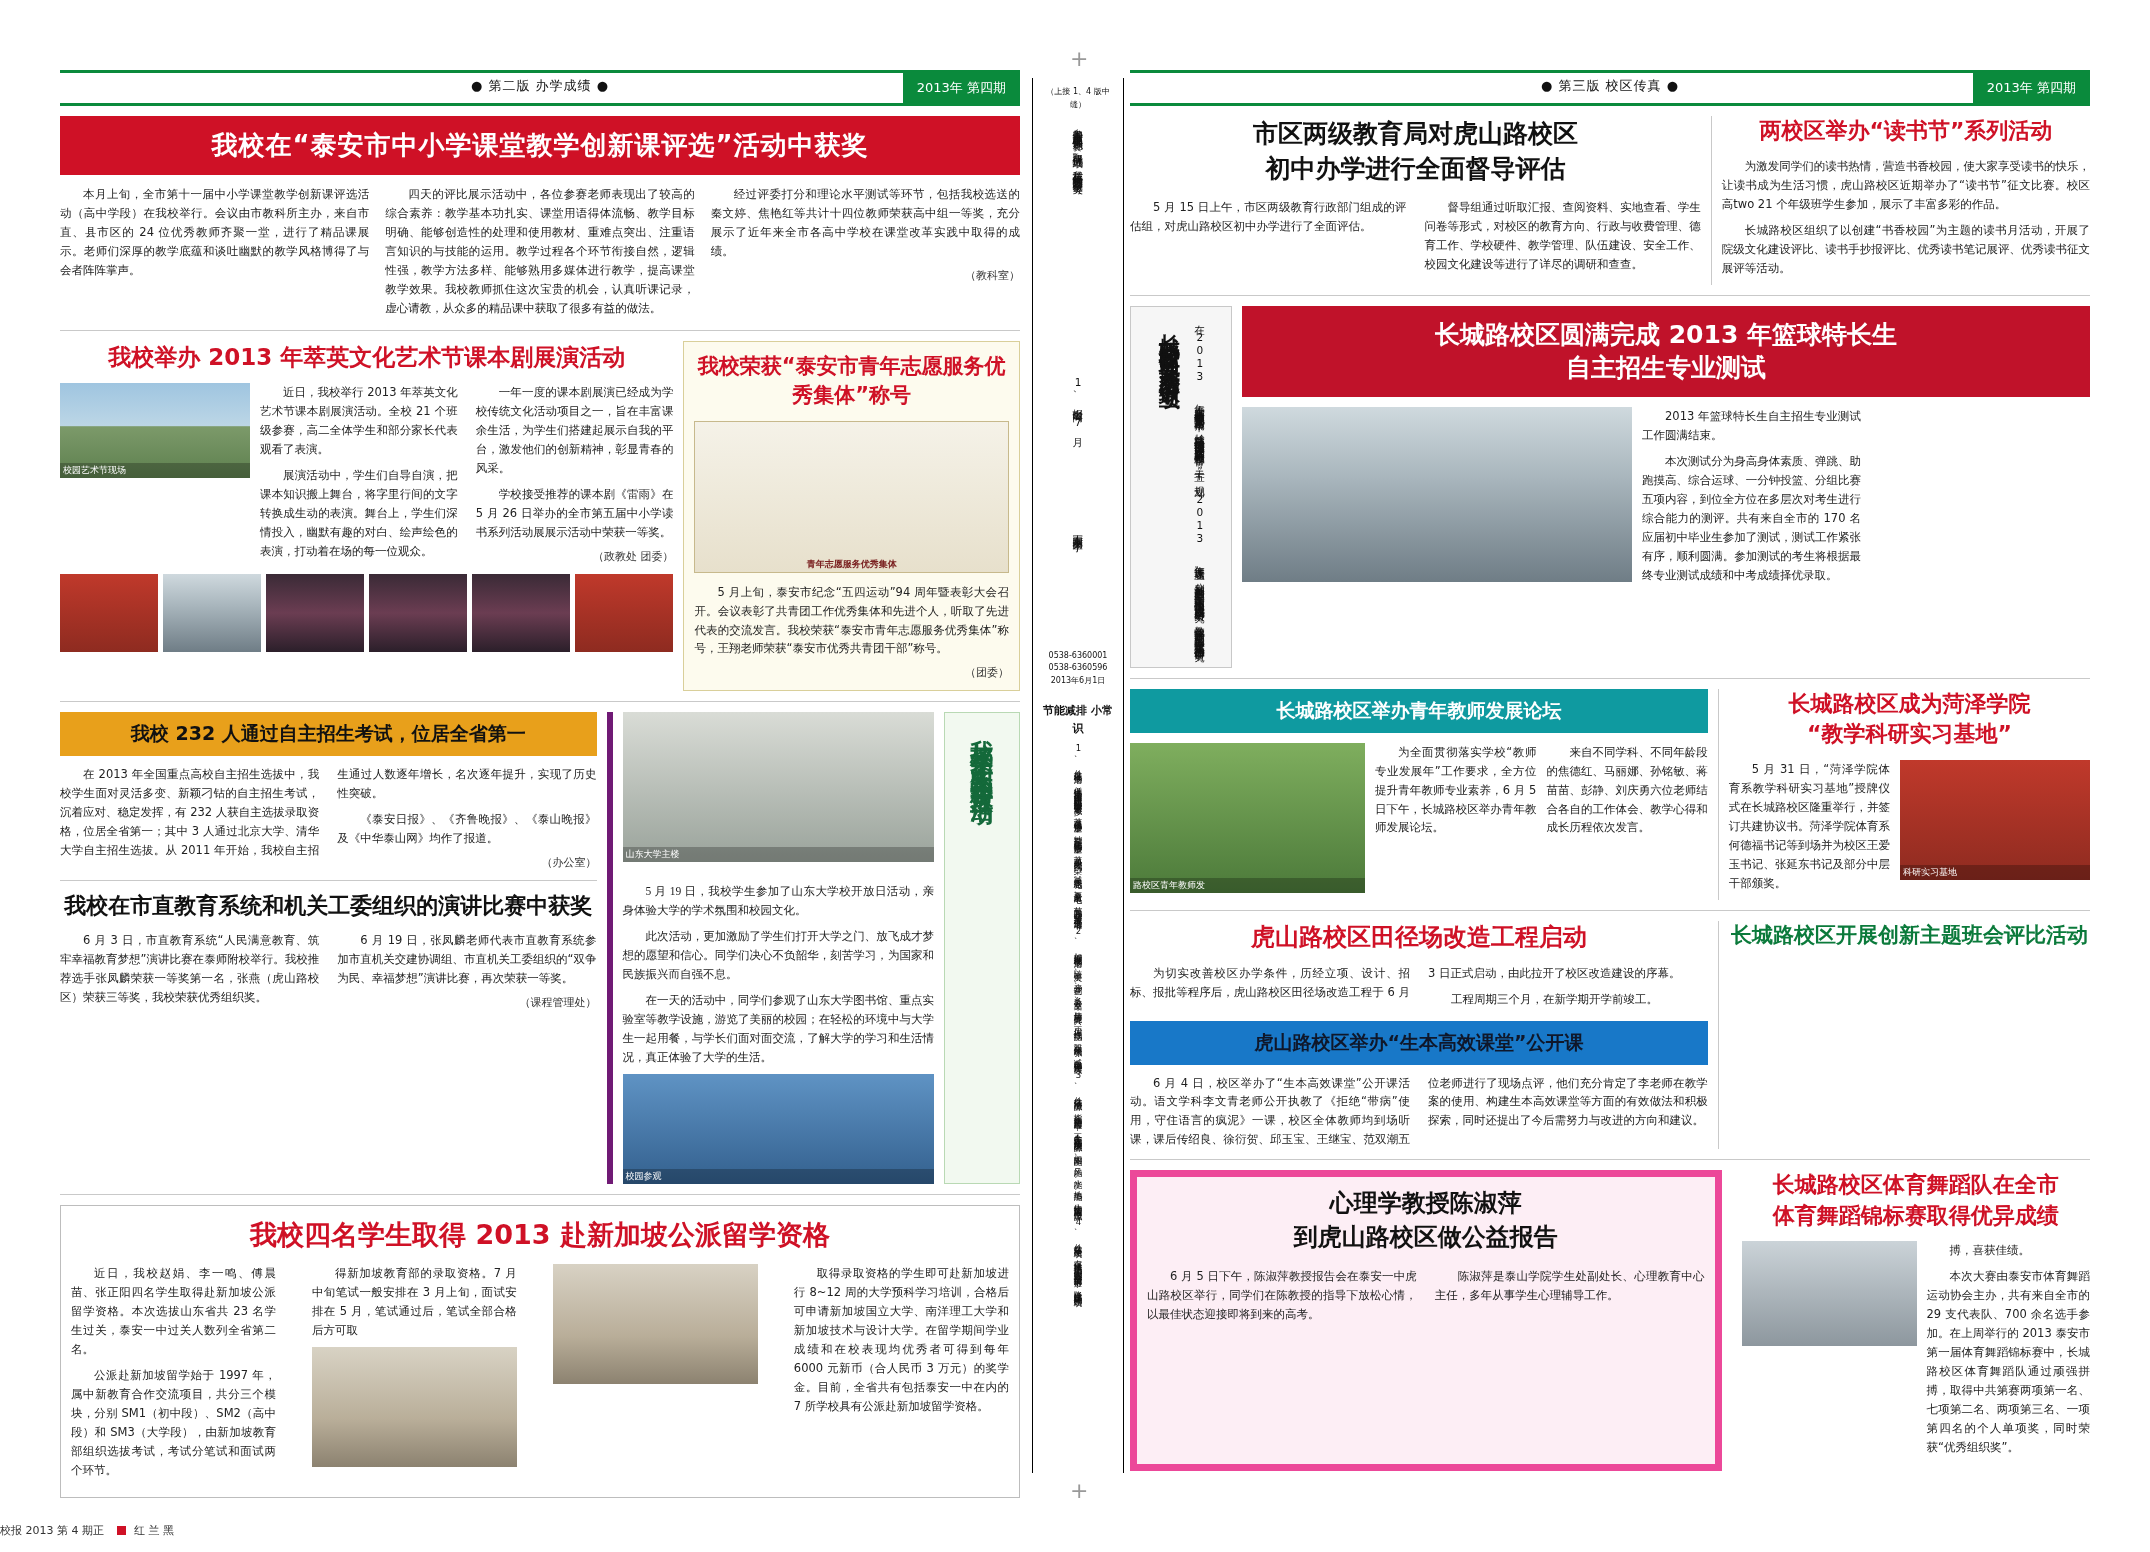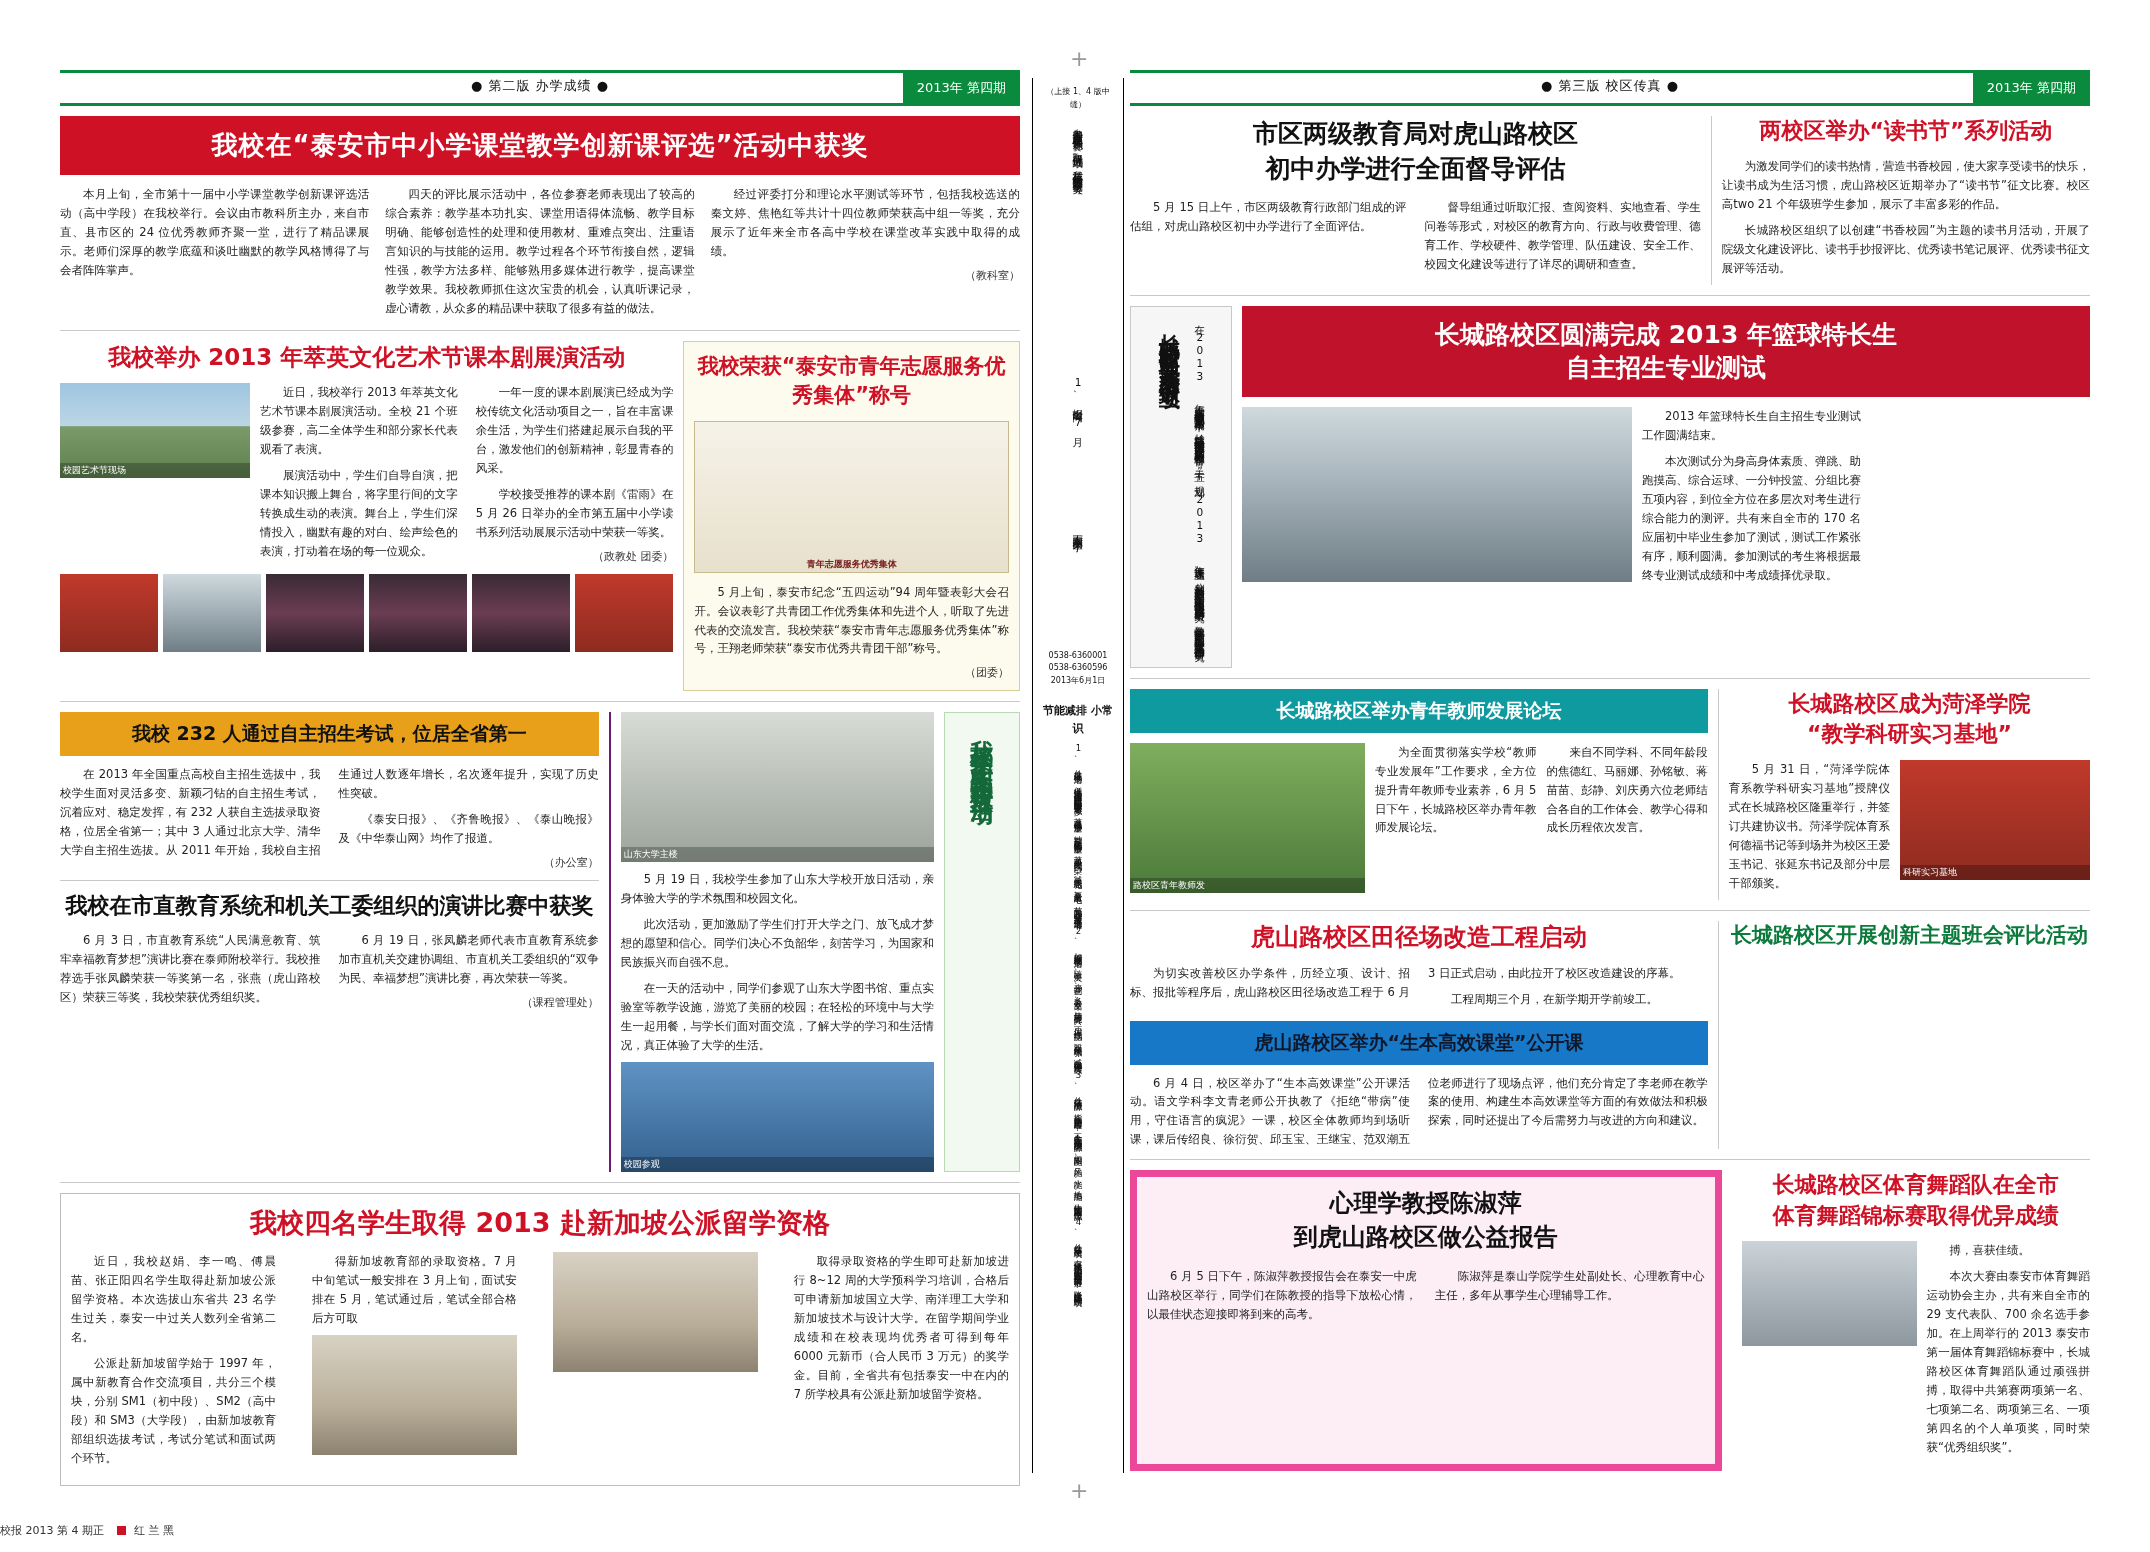--- a/index.html
+++ b/index.html
@@ -154,27 +154,27 @@
         </div>
         <div class="rule"></div>
         <div class="hl-plain">我校在市直教育系统和机关工委组织的演讲比赛中获奖</div>
         <div class="cols2" style="margin-top:9px;">
           <p class="body">6 月 3 日，市直教育系统“人民满意教育、筑牢幸福教育梦想”演讲比赛在泰师附校举行。我校推荐选手张凤麟荣获一等奖第一名，张燕（虎山路校区）荣获三等奖，我校荣获优秀组织奖。</p>
           <p class="body">6 月 19 日，张凤麟老师代表市直教育系统参加市直机关交建协调组、市直机关工委组织的“双争为民、幸福梦想”演讲比赛，再次荣获一等奖。</p>
           <div class="sign">（课程管理处）</div>
         </div>
       </div>
 
-      <div style="flex:1;border-left:2px solid #701a75;padding-left:10px;">
+      <div style="flex:1;border-left:6px solid #701a75;padding-left:10px;">
         <div class="flexrow">
           <div style="flex:1;">
             <div class="ph wall" style="height:150px;">
               <div class="ph-cap">山东大学主楼</div>
             </div>
-            <div style="margin-top:8px;">
+            <div style="margin-top:20px;font-family:Liberation Serif, serif;">
               <p class="body">5 月 19 日，我校学生参加了山东大学校开放日活动，亲身体验大学的学术氛围和校园文化。</p>
               <p class="body">此次活动，更加激励了学生们打开大学之门、放飞成才梦想的愿望和信心。同学们决心不负韶华，刻苦学习，为国家和民族振兴而自强不息。</p>
               <p class="body">在一天的活动中，同学们参观了山东大学图书馆、重点实验室等教学设施，游览了美丽的校园；在轻松的环境中与大学生一起用餐，与学长们面对面交流，了解大学的学习和生活情况，真正体验了大学的生活。</p>
             </div>
             <div class="ph blue" style="height:110px;margin-top:6px;">
               <div class="ph-cap">校园参观</div>
             </div>
           </div>
           <div class="greenbox" style="width:74px;display:flex;justify-content:center;padding:8px 0;">
             <div class="vtitle" style="color:#14693a;">我校学生参加山东大学学校开放日活动</div>

